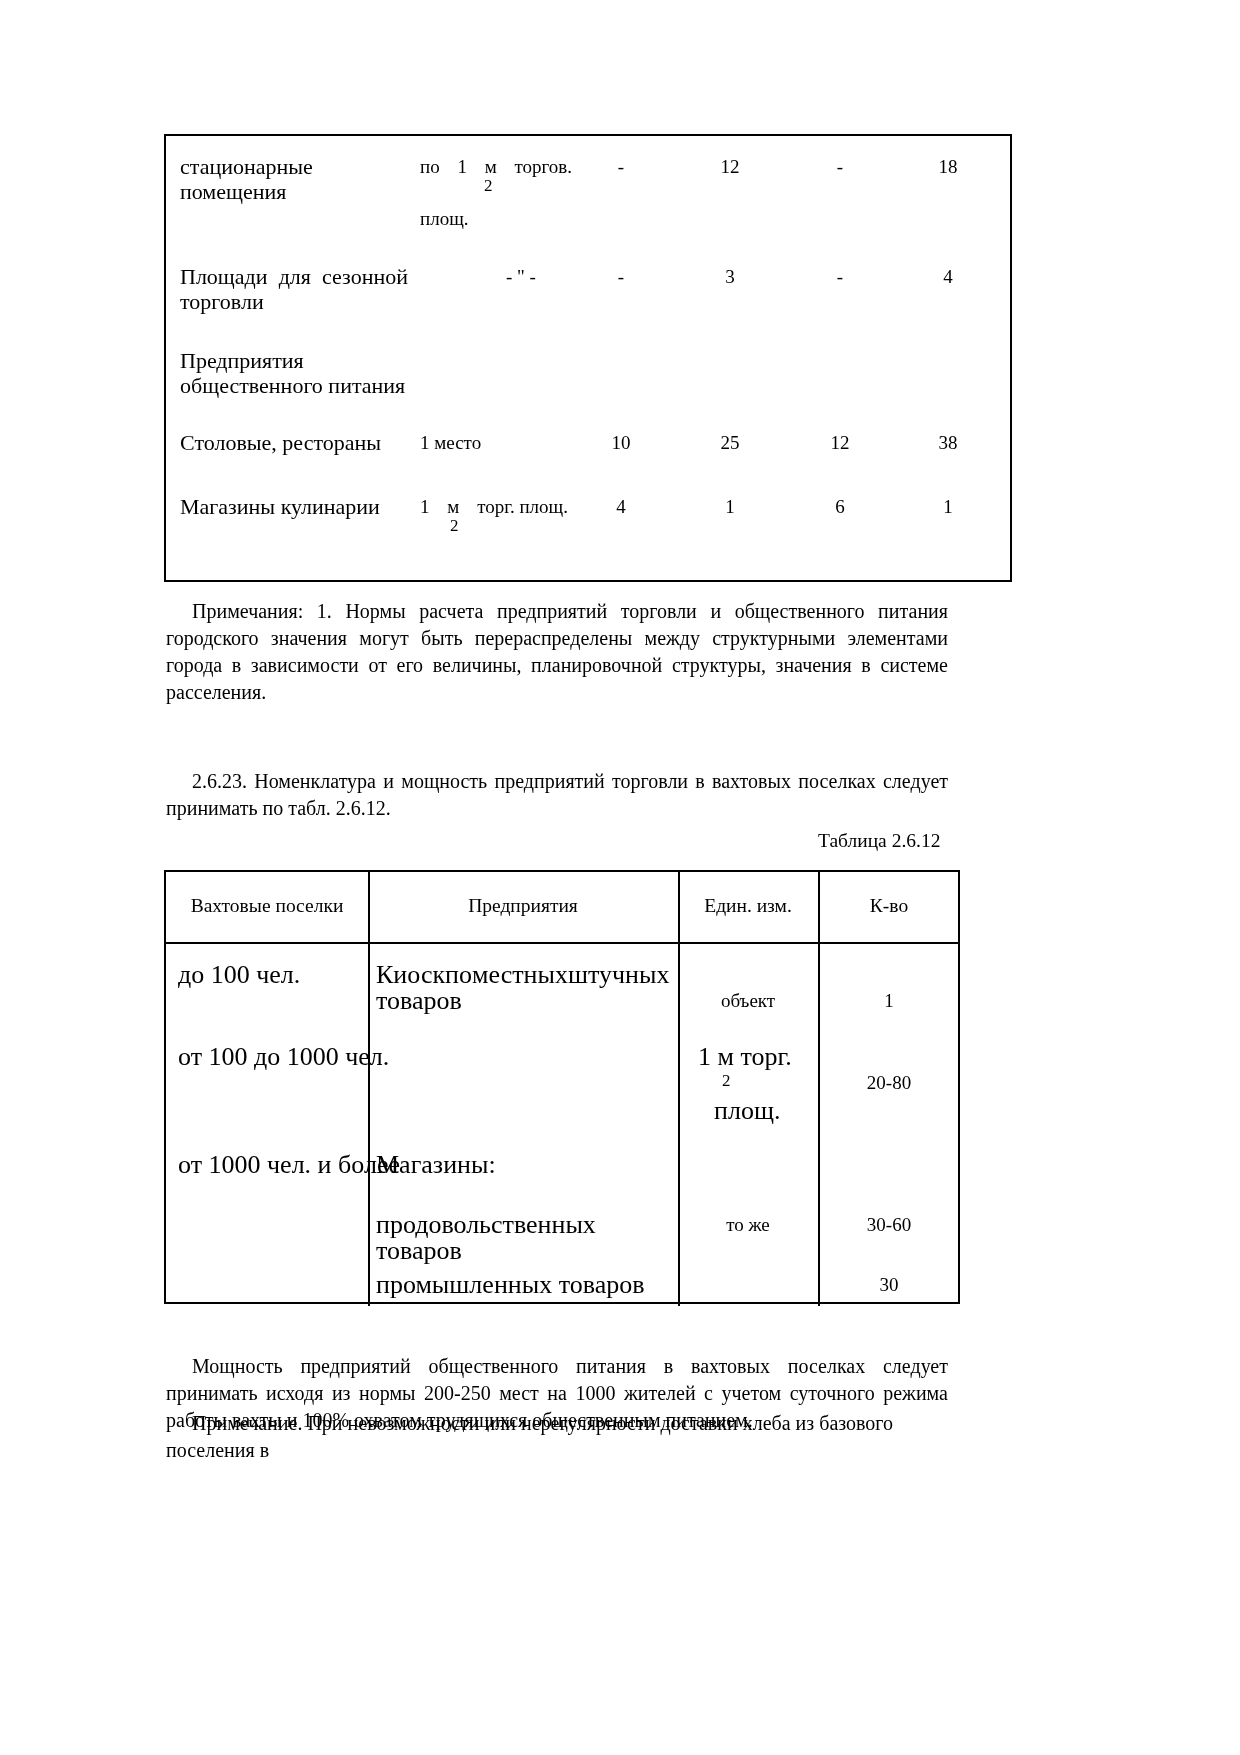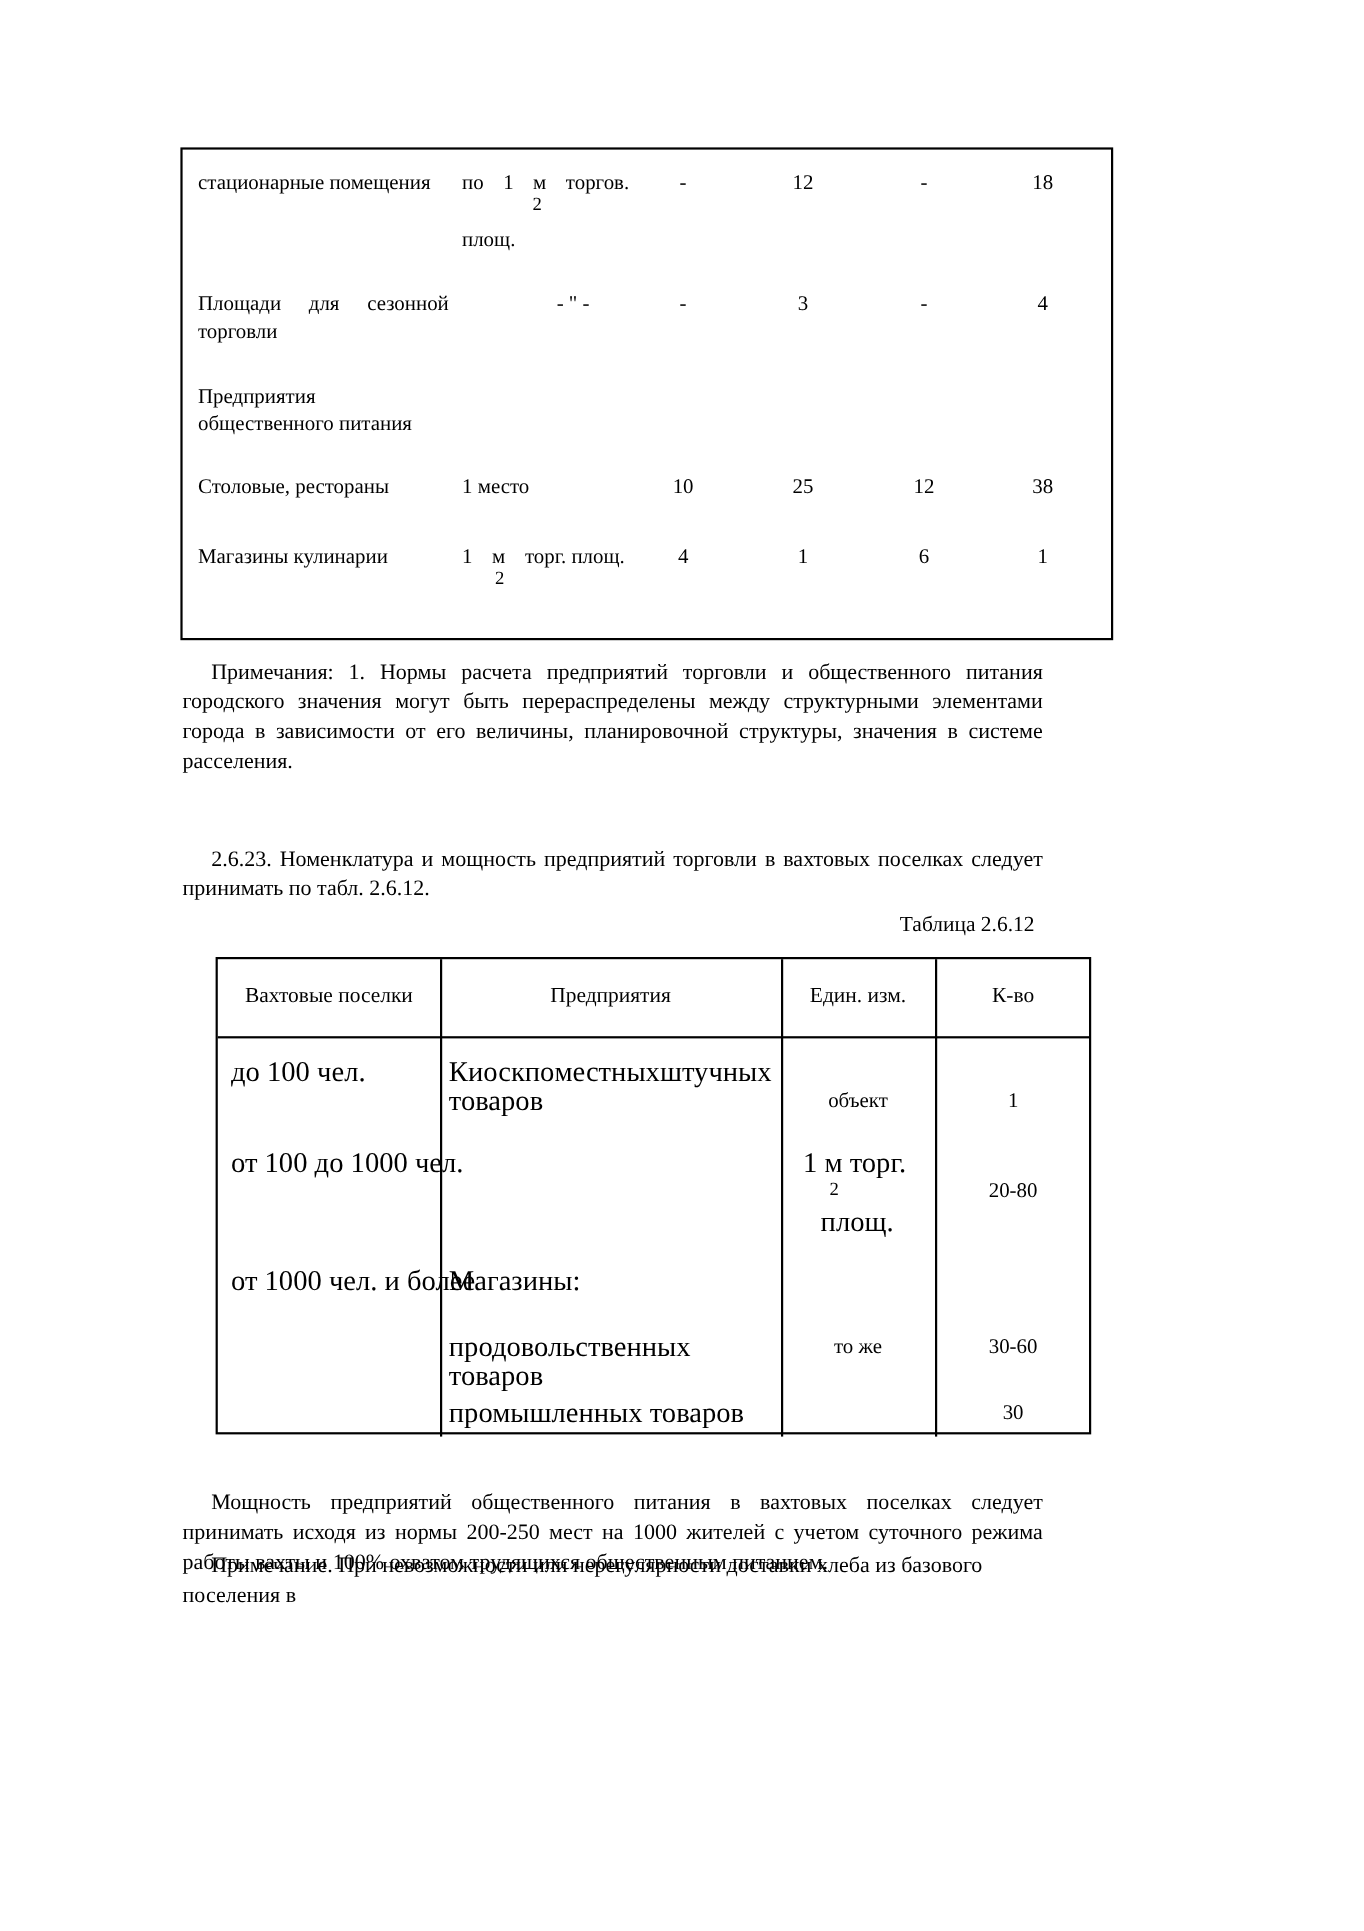--- a/index.html
+++ b/index.html
@@ -23,21 +23,21 @@
     left: 164px;
     top: 134px;
     width: 848px;
     height: 448px;
     border: 2px solid #000;
     border-top: 2px solid #000;
     box-sizing: border-box;
   }
   .t1-name {
     position: absolute;
-    font-size: 19px;
+    font-size: 22px;
     line-height: 25px;
     text-align: justify;
   }
   .t1-unit {
     position: absolute;
     font-size: 19px;
     line-height: 25px;
   }
   .t1-val {
     position: absolute;
@@ -75,21 +75,20 @@
 
   
   .table2 {
     position: absolute;
     left: 164px;
     top: 870px;
     width: 796px;
     height: 434px;
     border: 2px solid #000;
     box-sizing: border-box;
-    margin-left: 32px;
   }
   .t2-vline {
     position: absolute;
     top: 0;
     width: 0;
     border-left: 2px solid #000;
   }
   .t2-hline {
     position: absolute;
     left: 0;

